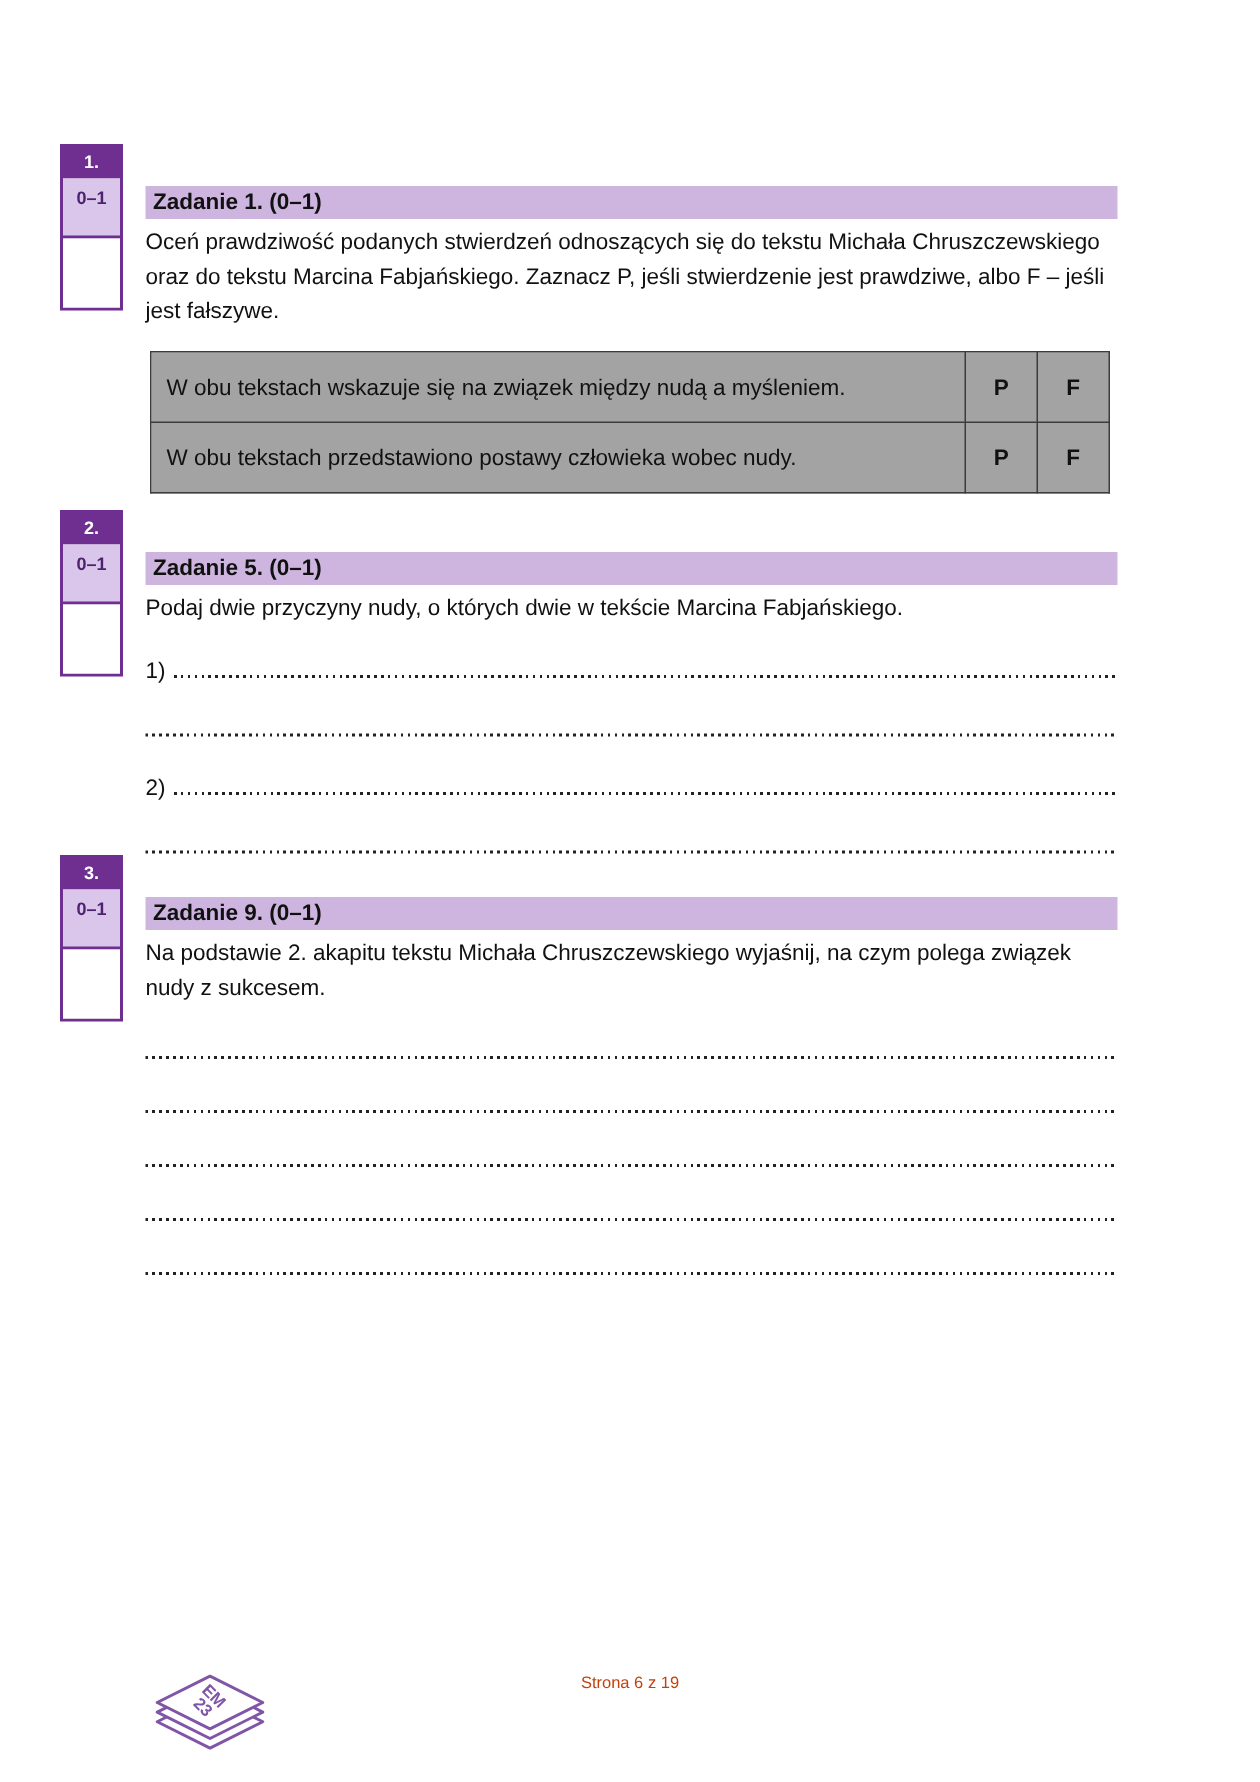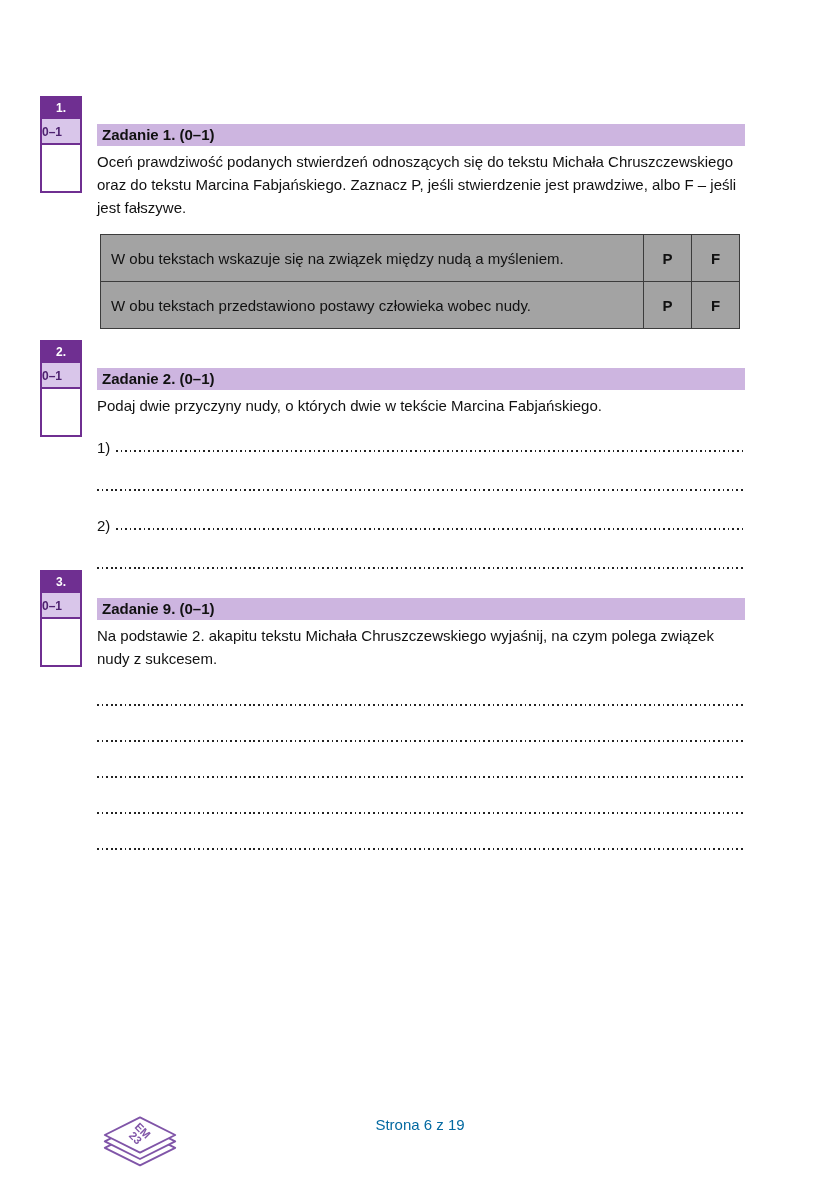--- a/index.html
+++ b/index.html
@@ -28,23 +28,23 @@
     width: 42px;
     border: 2px solid #6F2F91;
     background: #ffffff;
   }
   .nb-num {
     height: 21px; line-height: 21px;
     background: #6F2F91; color: #ffffff;
     font-size: 12px; font-weight: bold; text-align: center;
   }
   .nb-points {
-    height: 26px; line-height: 26px;
+    height: 40px; line-height: 26px;
     background: #D9C6EA; color: #4E2270;
-    font-size: 12px; font-weight: bold; text-align: left;
+    font-size: 12px; font-weight: bold; text-align: center;
     border-bottom: 2px solid #6F2F91;
   }
   .nb-empty { height: 46px; background: #ffffff; }
 
   .task-header {
     height: 22px; line-height: 22px;
     background: #CDB5E0;
     font-size: 15px; font-weight: bold;
     padding-left: 5px;
     margin-top: 28px;
@@ -78,21 +78,21 @@
   .t3 .answers { margin-top: 4px; }
   .al-label { font-size: 15px; line-height: 16px; margin-right: 6px; white-space: pre; }
   .al-leader {
     flex: 1; height: 2px; margin-bottom: 4px;
     background-image: repeating-linear-gradient(to right, #222 0 1.7px, transparent 1.7px 4.6px);
   }
 
   
   .footer-page {
     position: absolute; left: 0; top: 1116px; width: 100%;
-    text-align: center; font-size: 15px; color: #0369a1;
+    text-align: center; font-size: 11px; color: #c2410c;
   }
   .footer-code {
     position: absolute; right: 98px; top: 1186px;
     font-size: 13px; font-weight: bold; color: #111;
   }
   .footer-logo { position: absolute; left: 100px; top: 1106px; }
 </style>
 </head>
 <body>
 
@@ -121,21 +121,21 @@
       </tbody>
     </table>
   </section>
 
   <section class="task task-2 t2">
     <div class="numbox">
       <div class="nb-num">2.</div>
       <div class="nb-points">0–1</div>
       <div class="nb-empty"></div>
     </div>
-    <div class="task-header">Zadanie 2. (0–1)</div>
+    <div class="task-header">Zadanie 5. (0–1)</div>
     <p class="instruction">Podaj dwie przyczyny nudy, o których dwie w tekście Marcina Fabjańskiego.</p>
     <div class="answers">
       <div class="answer-line">
         <span class="al-label">1)</span>
         <span class="al-leader"></span>
       </div>
       <div class="answer-line">
         <span class="al-leader"></span>
       </div>
       <div class="answer-line">

